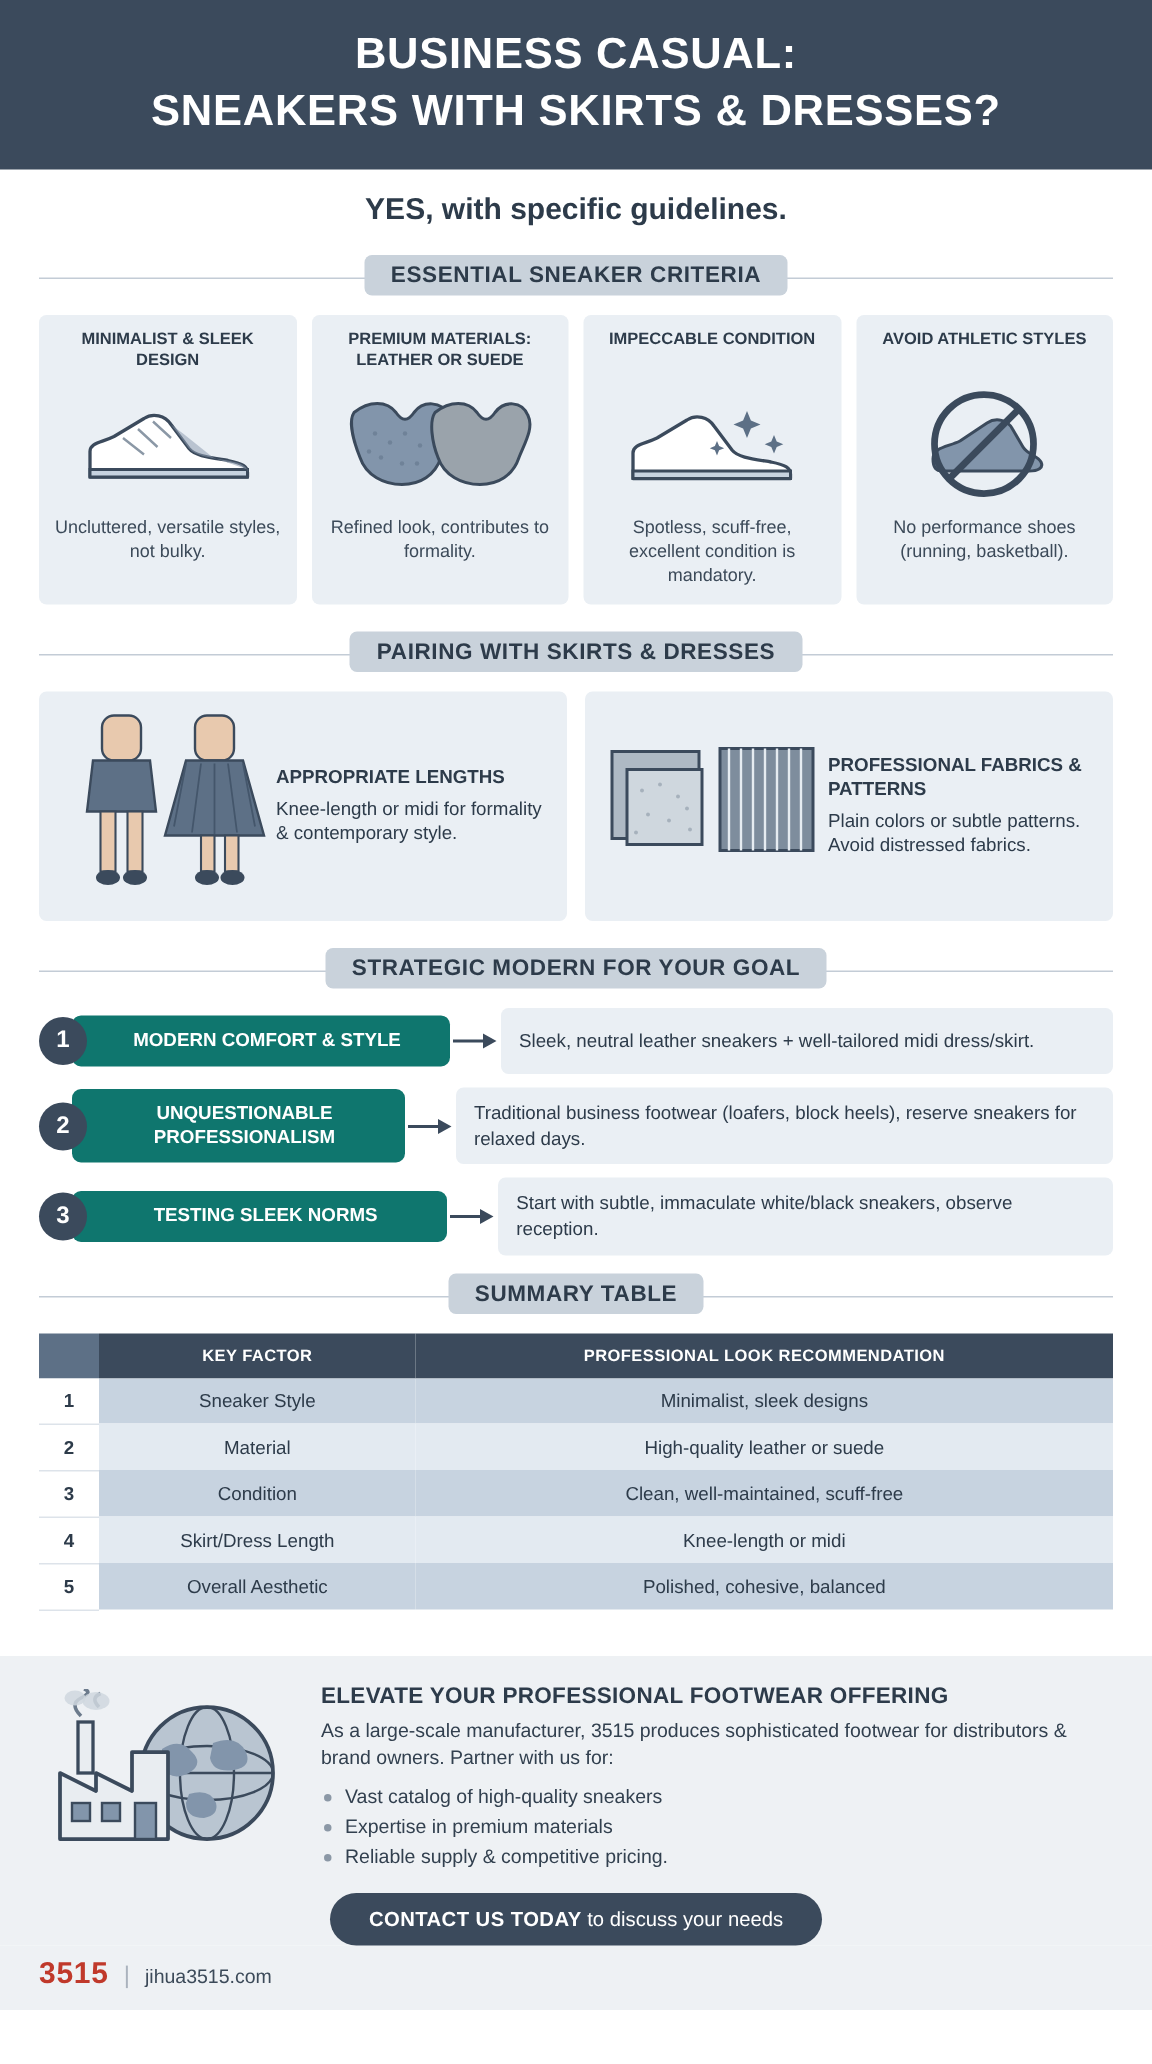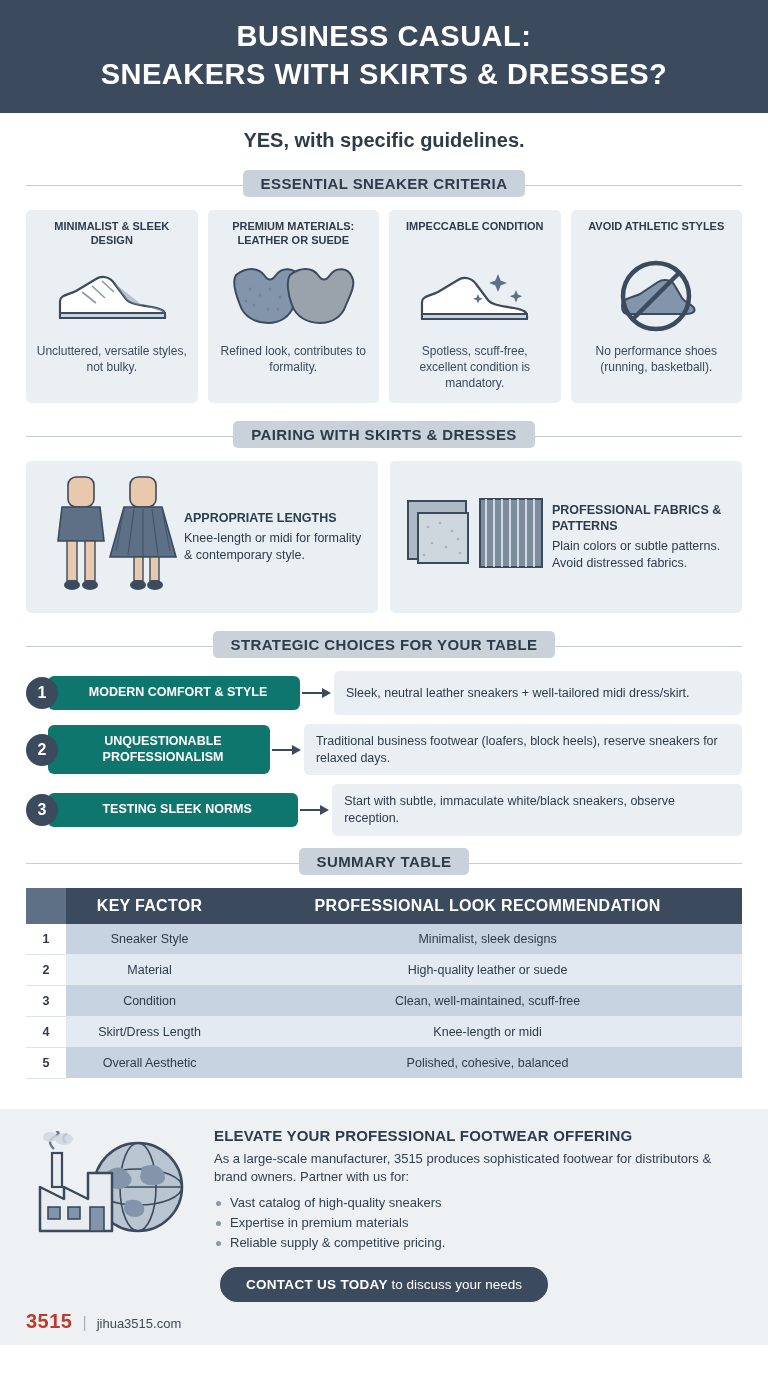--- a/index.html
+++ b/index.html
@@ -187,21 +187,21 @@
   
   .table-wrap { padding: 0 26px; }
   table {
     width: 100%;
     border-collapse: collapse;
     font-size: 12.5px;
   }
   thead th {
     background: #3b4a5c;
     color: #fff;
-    font-size: 16px;
+    font-size: 11px;
     font-weight: bold;
     letter-spacing: 0.3px;
     padding: 9px 6px;
     text-align: center;
   }
   thead th.idx { background: #5d7086; width: 40px; }
   tbody td {
     padding: 8px 6px;
     text-align: center;
     color: #2d3b4a;
@@ -419,21 +419,21 @@
     </div>
     <div class="pair-body">
       <div class="pair-title">PROFESSIONAL FABRICS &amp; PATTERNS</div>
       <div class="pair-text">Plain colors or subtle patterns. Avoid distressed fabrics.</div>
     </div>
   </div>
 
 </div>
 
 <div class="section-head" style="margin-top:18px;">
-  <span>STRATEGIC CHOICES FOR YOUR TABLE</span>
+  <span>STRATEGIC MODERN FOR YOUR GOAL</span>
 </div>
 
 <div class="strategy">
 
   <div class="strat-row">
     <div class="strat-num">1</div>
     <div class="strat-pill">MODERN COMFORT &amp; STYLE</div>
     <div class="arrow"></div>
     <div class="strat-desc">Sleek, neutral leather sneakers + well-tailored midi dress/skirt.</div>
   </div>

